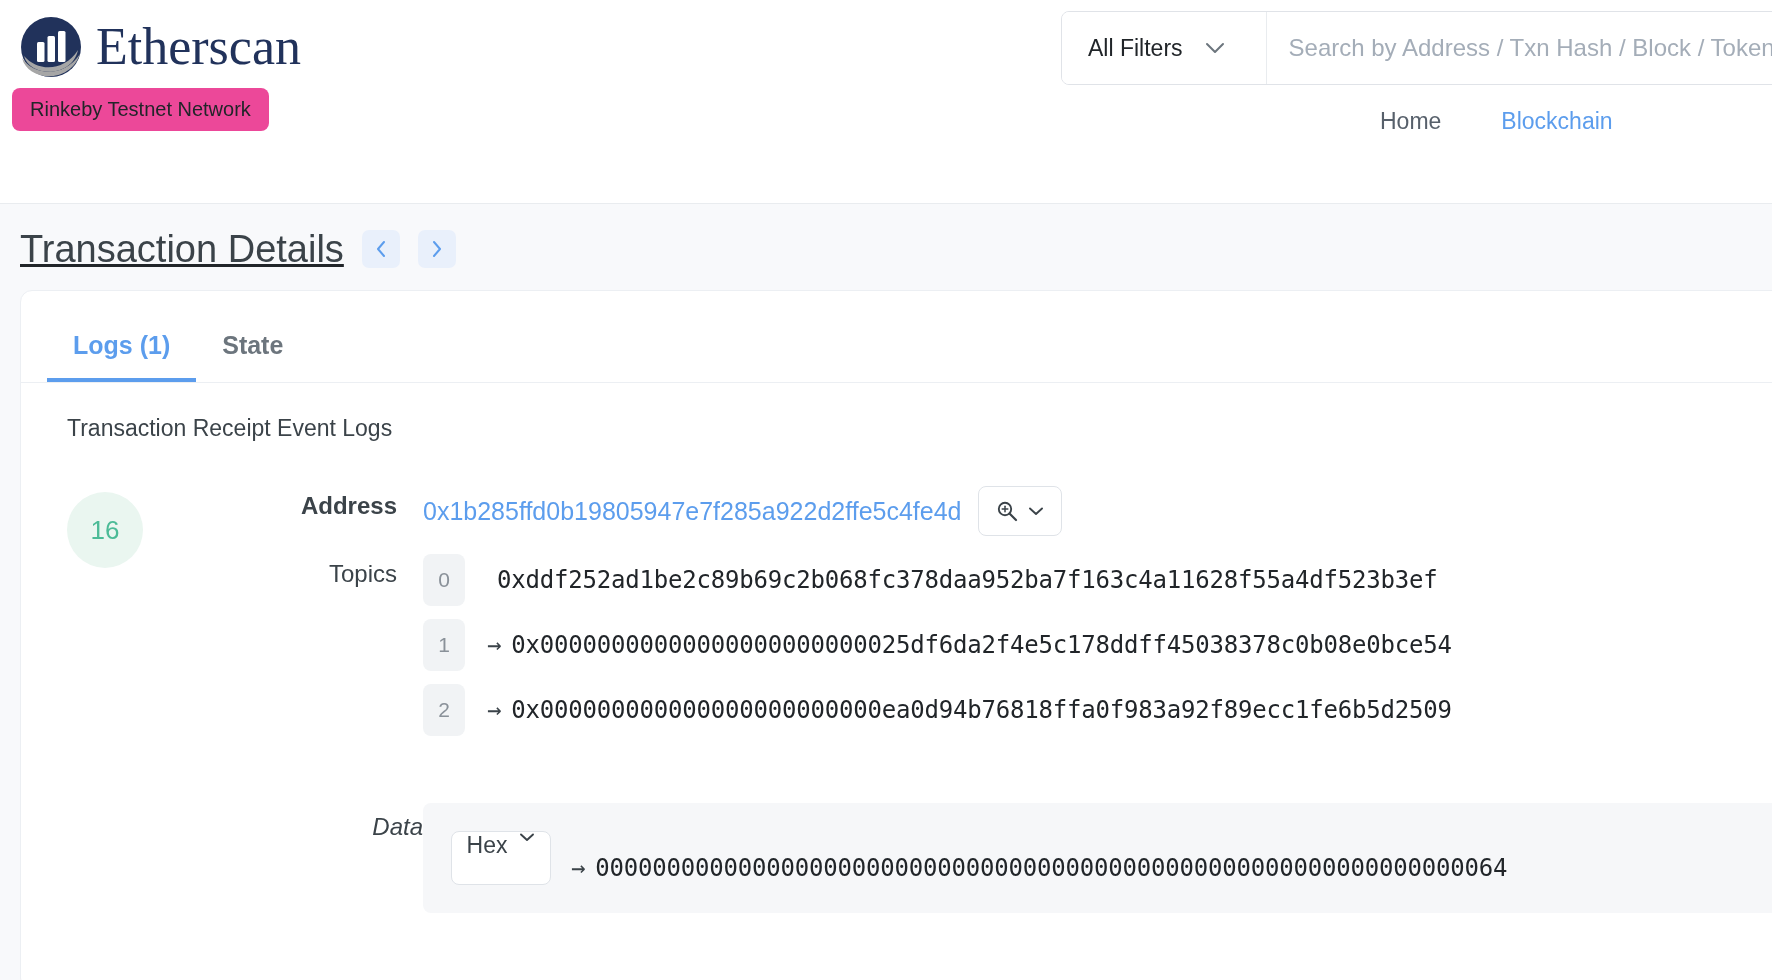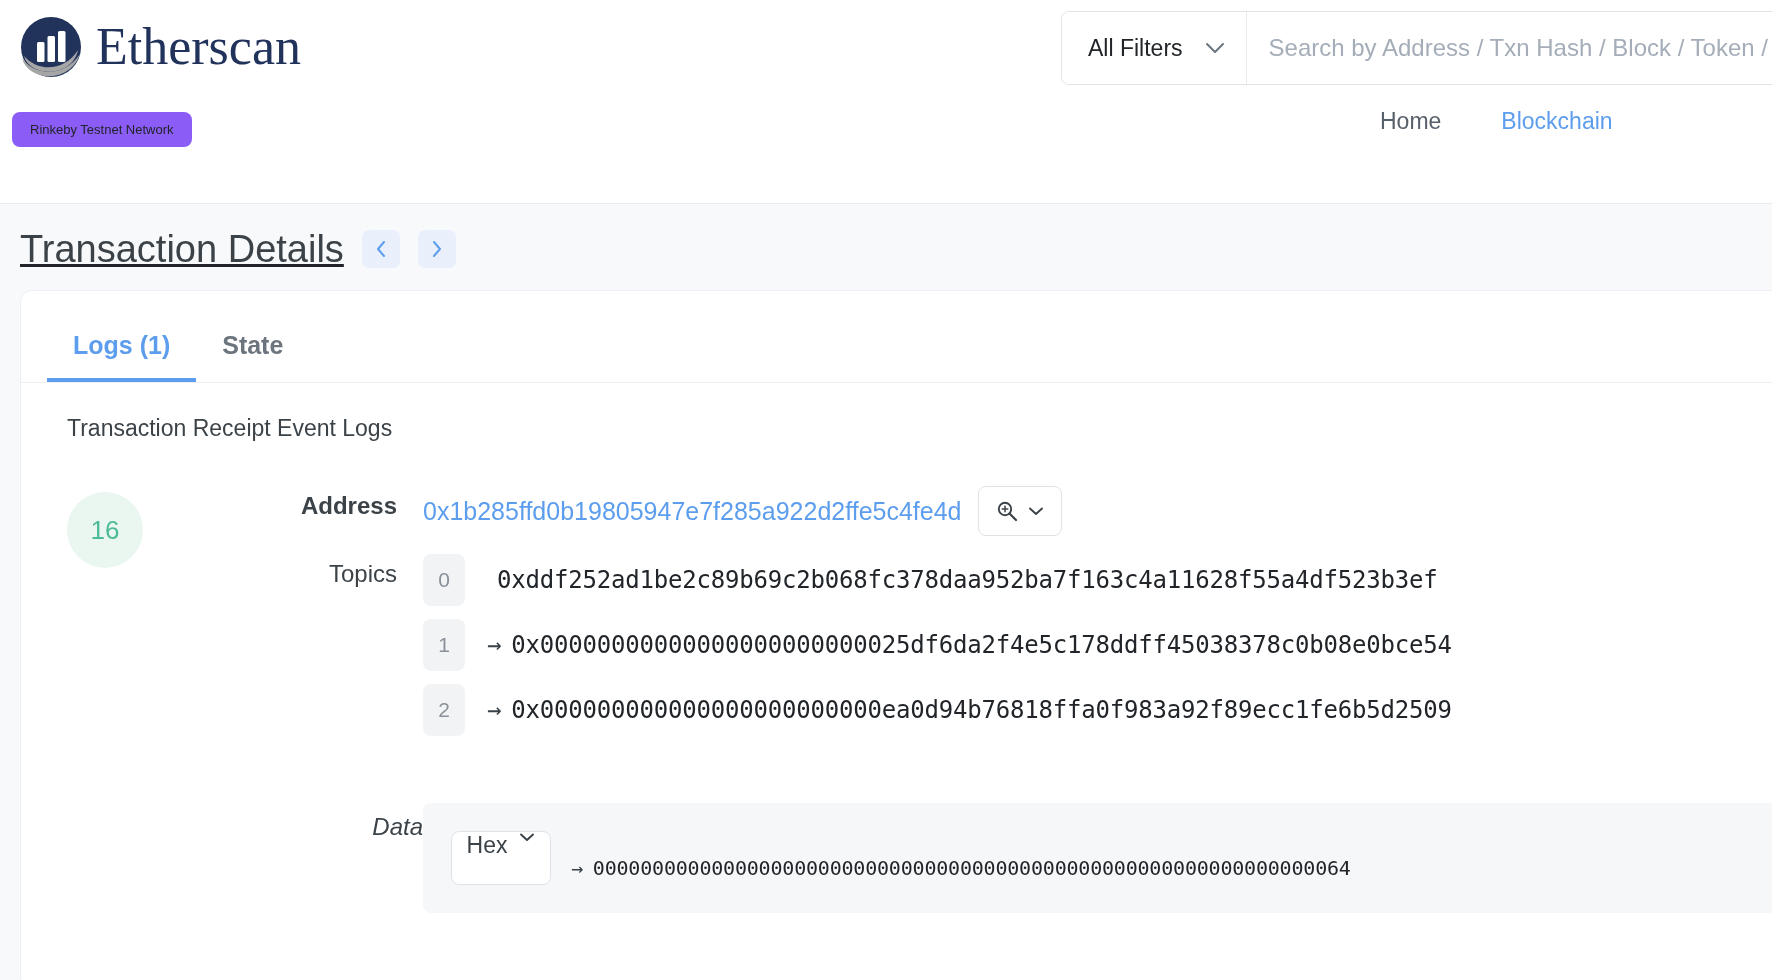--- a/index.html
+++ b/index.html
@@ -29,44 +29,44 @@
     font-family: "Liberation Serif", serif;
     font-size: 52px;
     font-weight: 400;
     color: #21325b;
     letter-spacing: 0px;
     line-height: 1;
   }
 
   .network-pill {
     position: absolute;
-    left: 12px; top: 112px;
-    background: #8b5cf6;
+    left: 12px; top: 88px;
+    background: #ec4899;
     border-radius: 8px;
     padding: 10px 18px;
-    font-size: 13px;
+    font-size: 20px;
     color: #212529;
     white-space: nowrap;
   }
 
   .search-group {
     position: absolute;
     left: 1061px; top: 11px;
     height: 74px;
     display: flex;
     align-items: stretch;
     border: 1px solid #e0e3e8;
     border-radius: 8px;
     background: #fff;
     width: 760px;
     overflow: hidden;
   }
   .filter-btn {
     display: flex; align-items: center; gap: 22px;
-    padding: 0 21px 0 26px;
+    padding: 0 41px 0 26px;
     border-right: 1px solid #e9ecef;
     background: #fff;
     font-size: 23px;
     color: #212529;
     cursor: pointer;
     white-space: nowrap;
   }
   .chev-sm { width: 20px; height: 12px; display:block; }
   .search-input {
     flex: 1;
@@ -257,21 +257,21 @@
     gap: 12px;
     font-size: 23px;
     color: #3b4349;
     cursor: pointer;
     flex: 0 0 100px;
   }
   .hex-select svg { width: 16px; height: 10px; display:block; }
   .data-hex {
     margin-left: 20px;
     font-family: "DejaVu Sans Mono", monospace;
-    font-size: 20px;
+    font-size: 24px;
     color: #212529;
     white-space: nowrap;
     letter-spacing: -0.2px;
     margin-top: 19px;
   }
   .data-wrap-outer {
     display: flex;
     align-items: flex-start;
     margin-top: 28px;
   }

